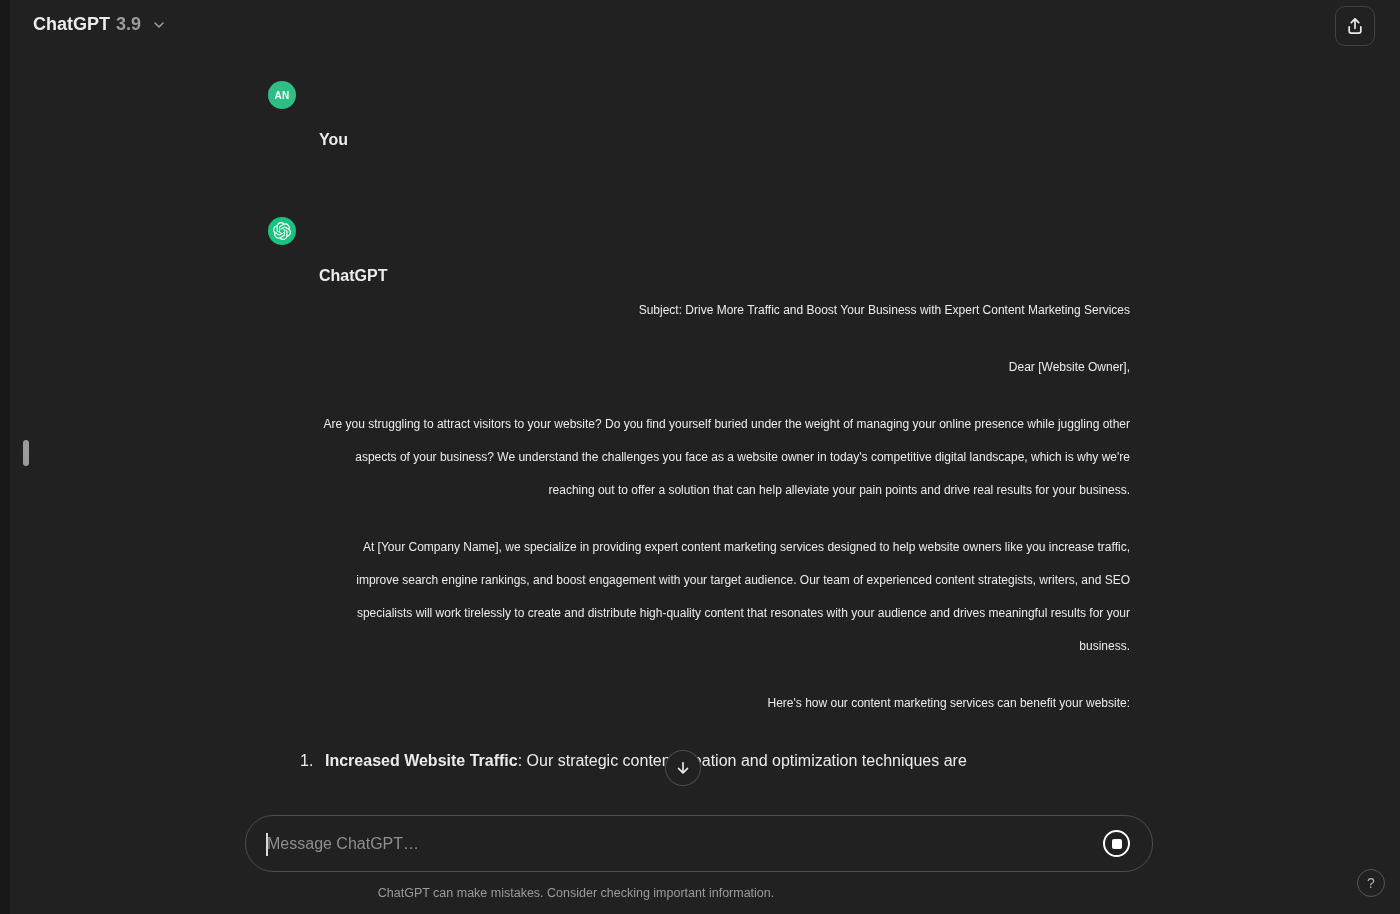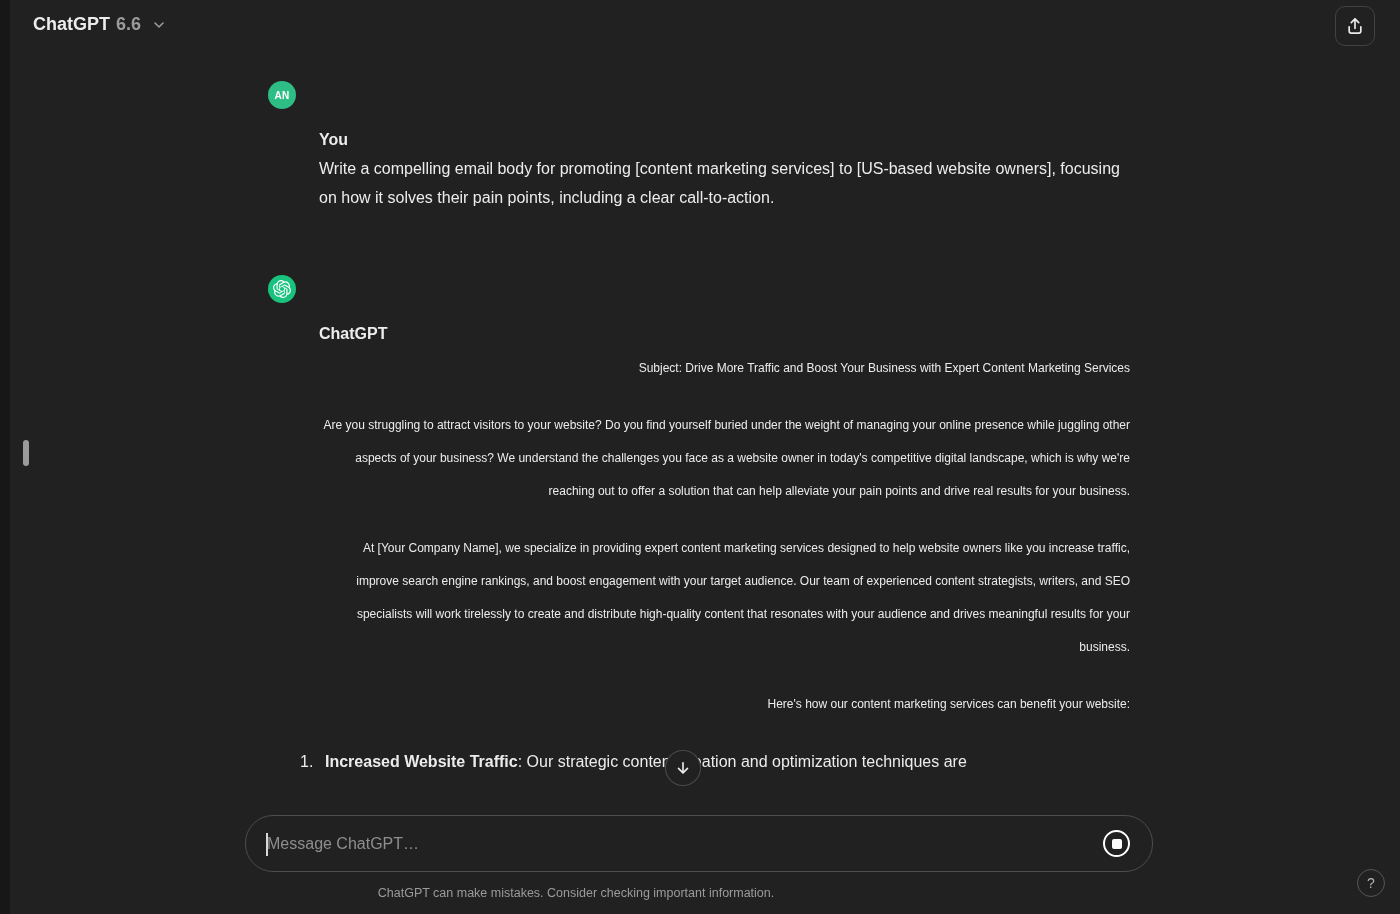--- a/index.html
+++ b/index.html
@@ -83,21 +83,21 @@
   }
 </style>
 </head>
 <body>
 
 <div class="sidebar-strip"></div>
 <div class="sidebar-handle"></div>
 
 <div class="header">
   <span class="brand">ChatGPT</span>
-  <span class="version">6.6</span>
+  <span class="version">3.9</span>
   <span class="chev">
     <svg width="16" height="16" viewBox="0 0 24 24" fill="none" stroke="#9b9b9b" stroke-width="2.4" stroke-linecap="round" stroke-linejoin="round">
         <polyline points="6 9 12 15 18 9"></polyline>
       </svg>
   </span>
 </div>
 
 <button class="share-btn">
   <span style="display:flex;">
     <svg width="20" height="20" viewBox="0 0 24 24" fill="none" stroke="#ececec" stroke-width="2" stroke-linecap="round" stroke-linejoin="round">
@@ -107,34 +107,34 @@
       </svg>
   </span>
 </button>
 
 <div class="conversation">
 
   <div class="turn">
     <div class="avatar avatar-user">AN</div>
     <div class="turn-content">
       <div class="turn-name">You</div>
-      <div class="user-msg">Write a compelling email body for promoting [content marketing services] to [US-based website owners], focusing on how it solves their pain points, including a clear call-to-action.</div>
     </div>
   </div>
 
   <div class="turn">
     <div class="avatar avatar-assistant">
       <svg width="18" height="18" viewBox="0 0 24 24" fill="#fff">
           <path d="M22.2819 9.8211a5.9847 5.9847 0 0 0-.5157-4.9108 6.0462 6.0462 0 0 0-6.5098-2.9A6.0651 6.0651 0 0 0 4.9807 4.1818a5.9847 5.9847 0 0 0-3.9977 2.9 6.0462 6.0462 0 0 0 .7427 7.0966 5.98 5.98 0 0 0 .511 4.9107 6.051 6.051 0 0 0 6.5146 2.9001A5.9847 5.9847 0 0 0 13.2599 24a6.0557 6.0557 0 0 0 5.7718-4.2058 5.9894 5.9894 0 0 0 3.9977-2.9001 6.0557 6.0557 0 0 0-.7475-7.073zm-9.022 12.6081a4.4755 4.4755 0 0 1-2.8764-1.0408l.1419-.0804 4.7783-2.7582a.7948.7948 0 0 0 .3927-.6813v-6.7369l2.02 1.1686a.071.071 0 0 1 .038.0615v5.5826a4.504 4.504 0 0 1-4.4945 4.4849zm-9.6607-4.1254a4.4708 4.4708 0 0 1-.5346-3.0137l.142.0852 4.783 2.7582a.7712.7712 0 0 0 .7806 0l5.8428-3.3685v2.3324a.0804.0804 0 0 1-.0332.0615L9.74 19.9502a4.4992 4.4992 0 0 1-6.1408-1.6464zM2.3408 7.8956a4.485 4.485 0 0 1 2.3655-1.9728V11.6a.7664.7664 0 0 0 .3879.6765l5.8144 3.3543-2.0201 1.1685a.0757.0757 0 0 1-.071 0l-4.8303-2.7865A4.504 4.504 0 0 1 2.3408 7.8956zm16.5963 3.8558L13.1038 8.364 15.1192 7.2a.0757.0757 0 0 1 .071 0l4.8303 2.7913a4.4944 4.4944 0 0 1-.6765 8.1042v-5.6772a.79.79 0 0 0-.407-.667zm2.0107-3.0231l-.142-.0852-4.7735-2.7818a.7759.7759 0 0 0-.7854 0L9.409 9.2297V6.8974a.0662.0662 0 0 1 .0284-.0615l4.8303-2.7866a4.4992 4.4992 0 0 1 6.6802 4.66zM8.3065 12.863l-2.02-1.1638a.0804.0804 0 0 1-.038-.0567V6.0742a4.4992 4.4992 0 0 1 7.3757-3.4537l-.142.0805L8.704 5.459a.7948.7948 0 0 0-.3927.6813zm1.0976-2.3654l2.602-1.4998 2.6069 1.4998v2.9994l-2.5974 1.4997-2.6067-1.4997z"></path>
         </svg>
     </div>
     <div class="turn-content">
       <div class="turn-name">ChatGPT</div>
       <div class="assistant-body">
         <p>Subject: Drive More Traffic and Boost Your Business with Expert Content Marketing Services</p>
+        <p>Dear [Website Owner],</p>
         <p>Are you struggling to attract visitors to your website? Do you find yourself buried under the weight of managing your online presence while juggling other aspects of your business? We understand the challenges you face as a website owner in today's competitive digital landscape, which is why we're reaching out to offer a solution that can help alleviate your pain points and drive real results for your business.</p>
         <p>At [Your Company Name], we specialize in providing expert content marketing services designed to help website owners like you increase traffic, improve search engine rankings, and boost engagement with your target audience. Our team of experienced content strategists, writers, and SEO specialists will work tirelessly to create and distribute high-quality content that resonates with your audience and drives meaningful results for your business.</p>
         <p>Here's how our content marketing services can benefit your website:</p>
         <div class="list-item">
           <span class="list-num">1.</span>
           <span class="list-text"><b>Increased Website Traffic</b><span>: Our strategic content creation and optimization techniques are</span></span>
         </div>
       </div>
     </div>
   </div>

